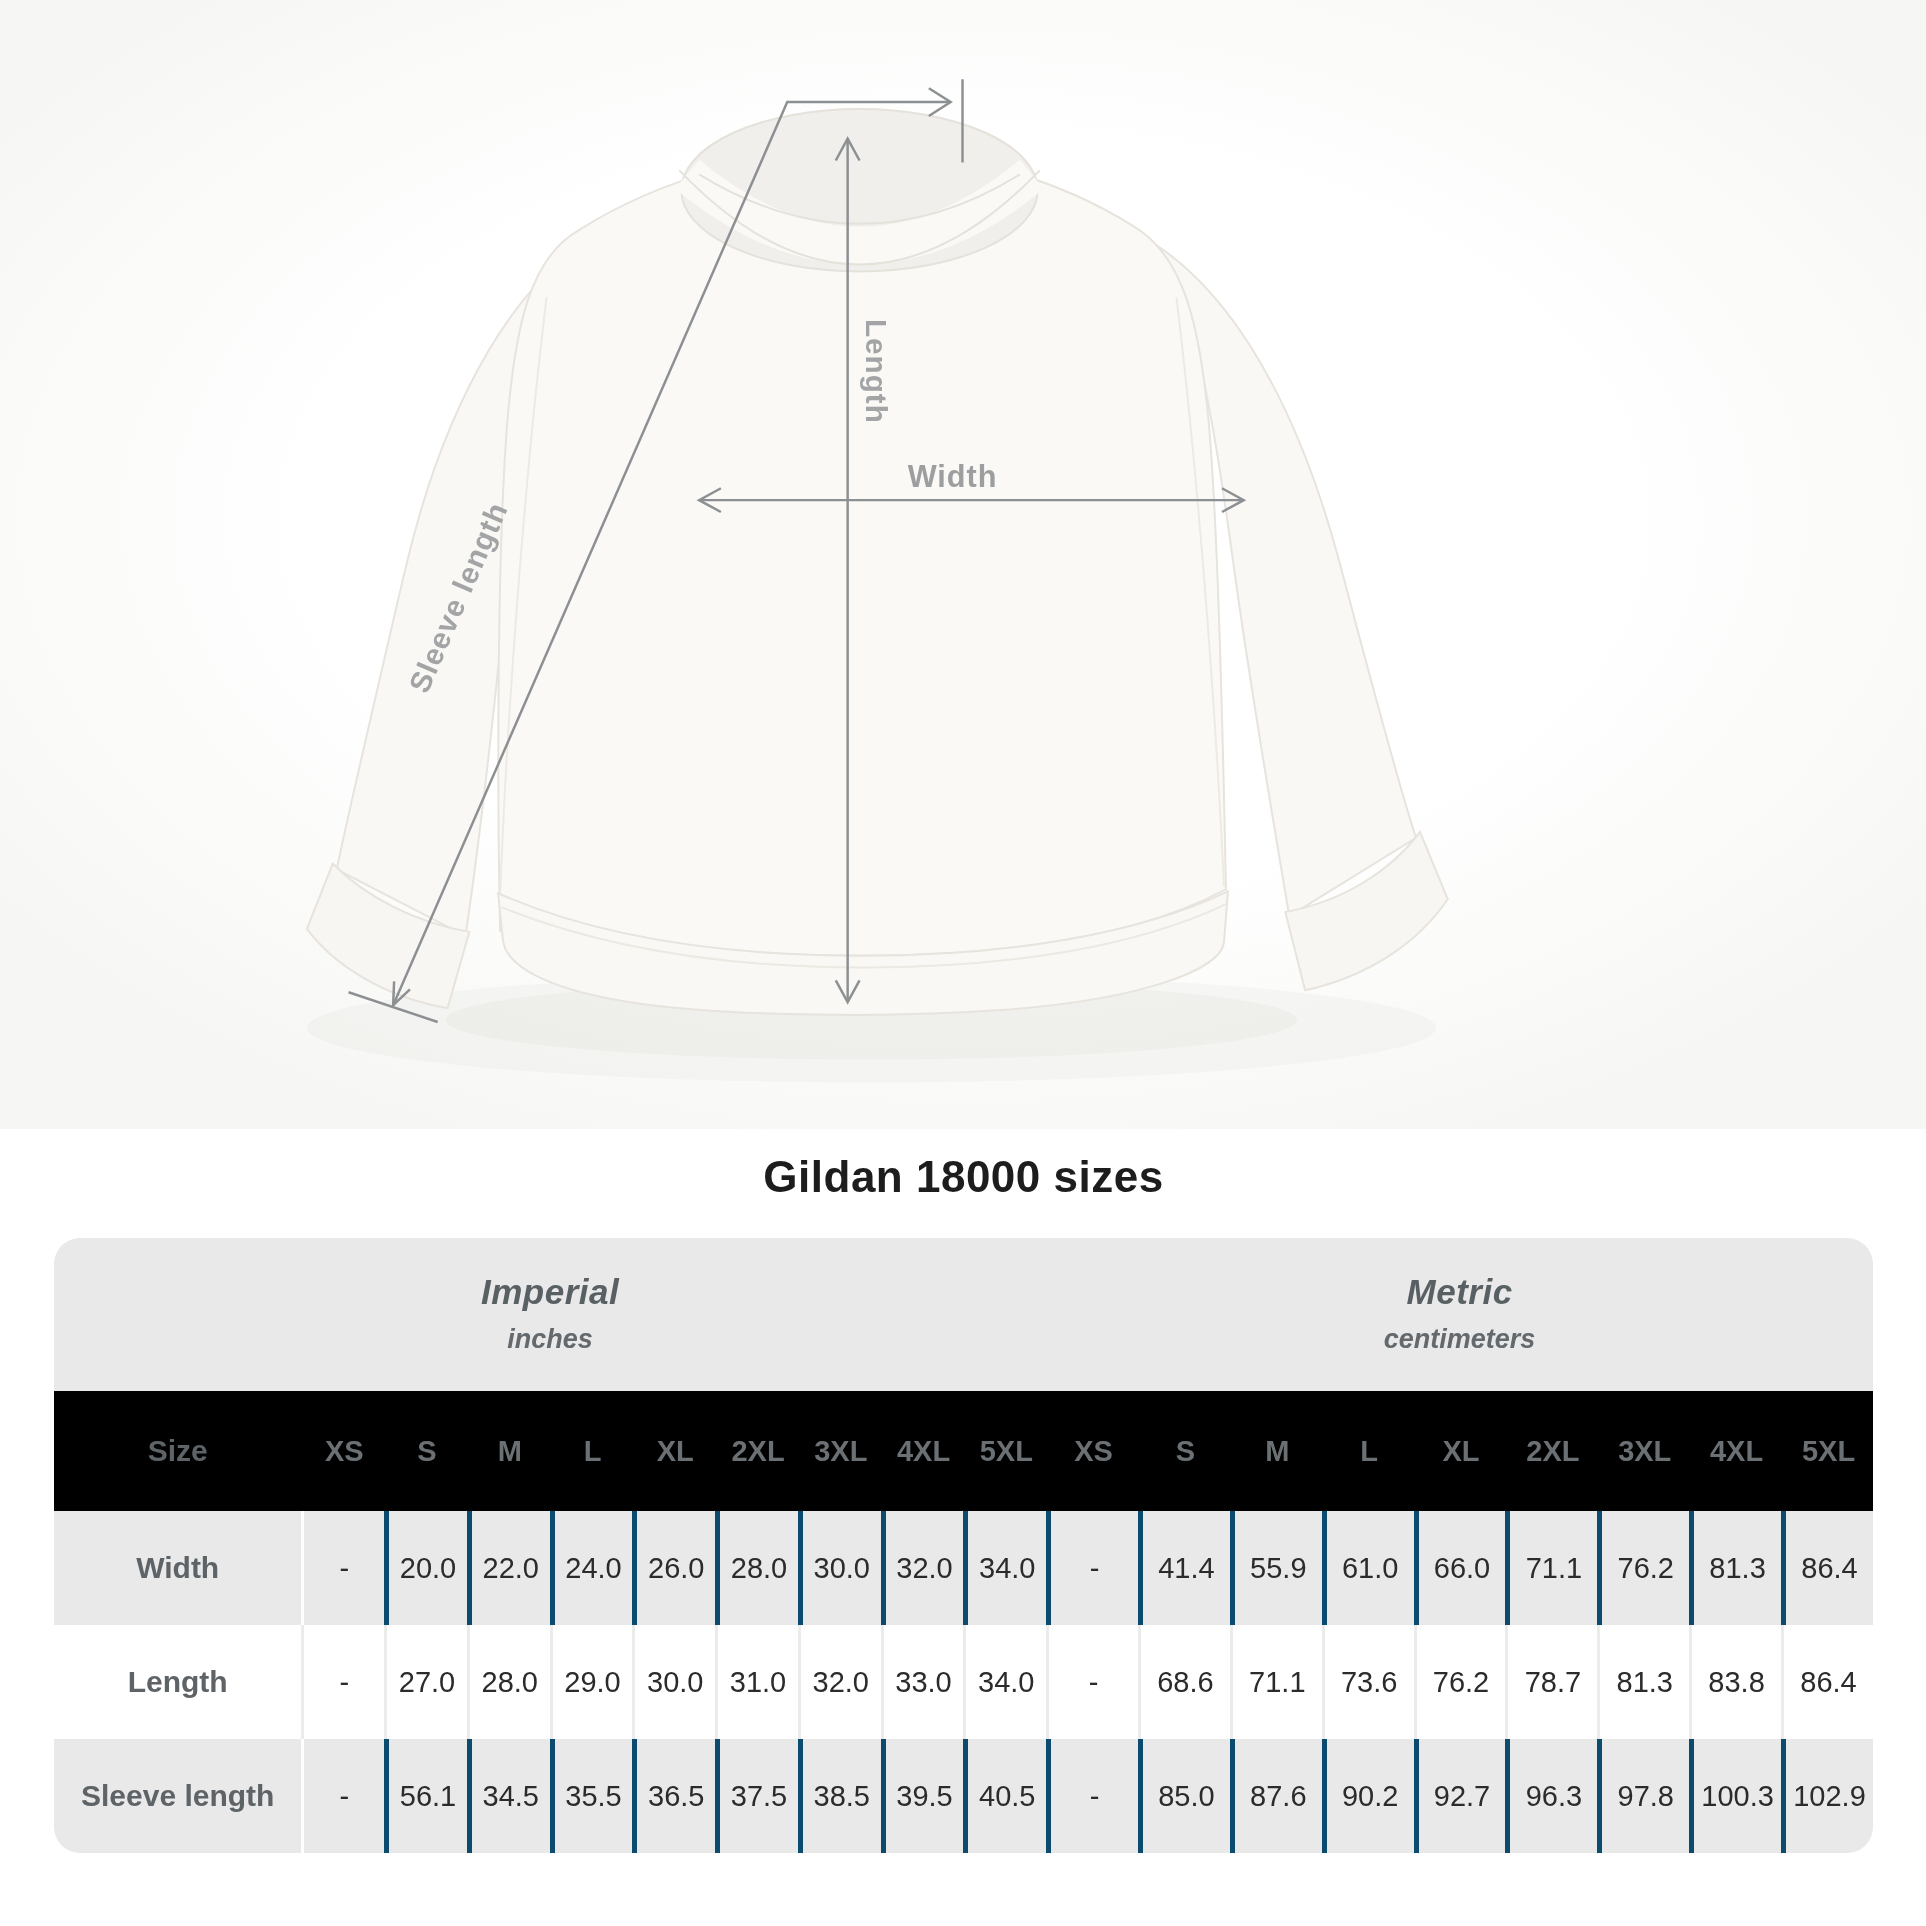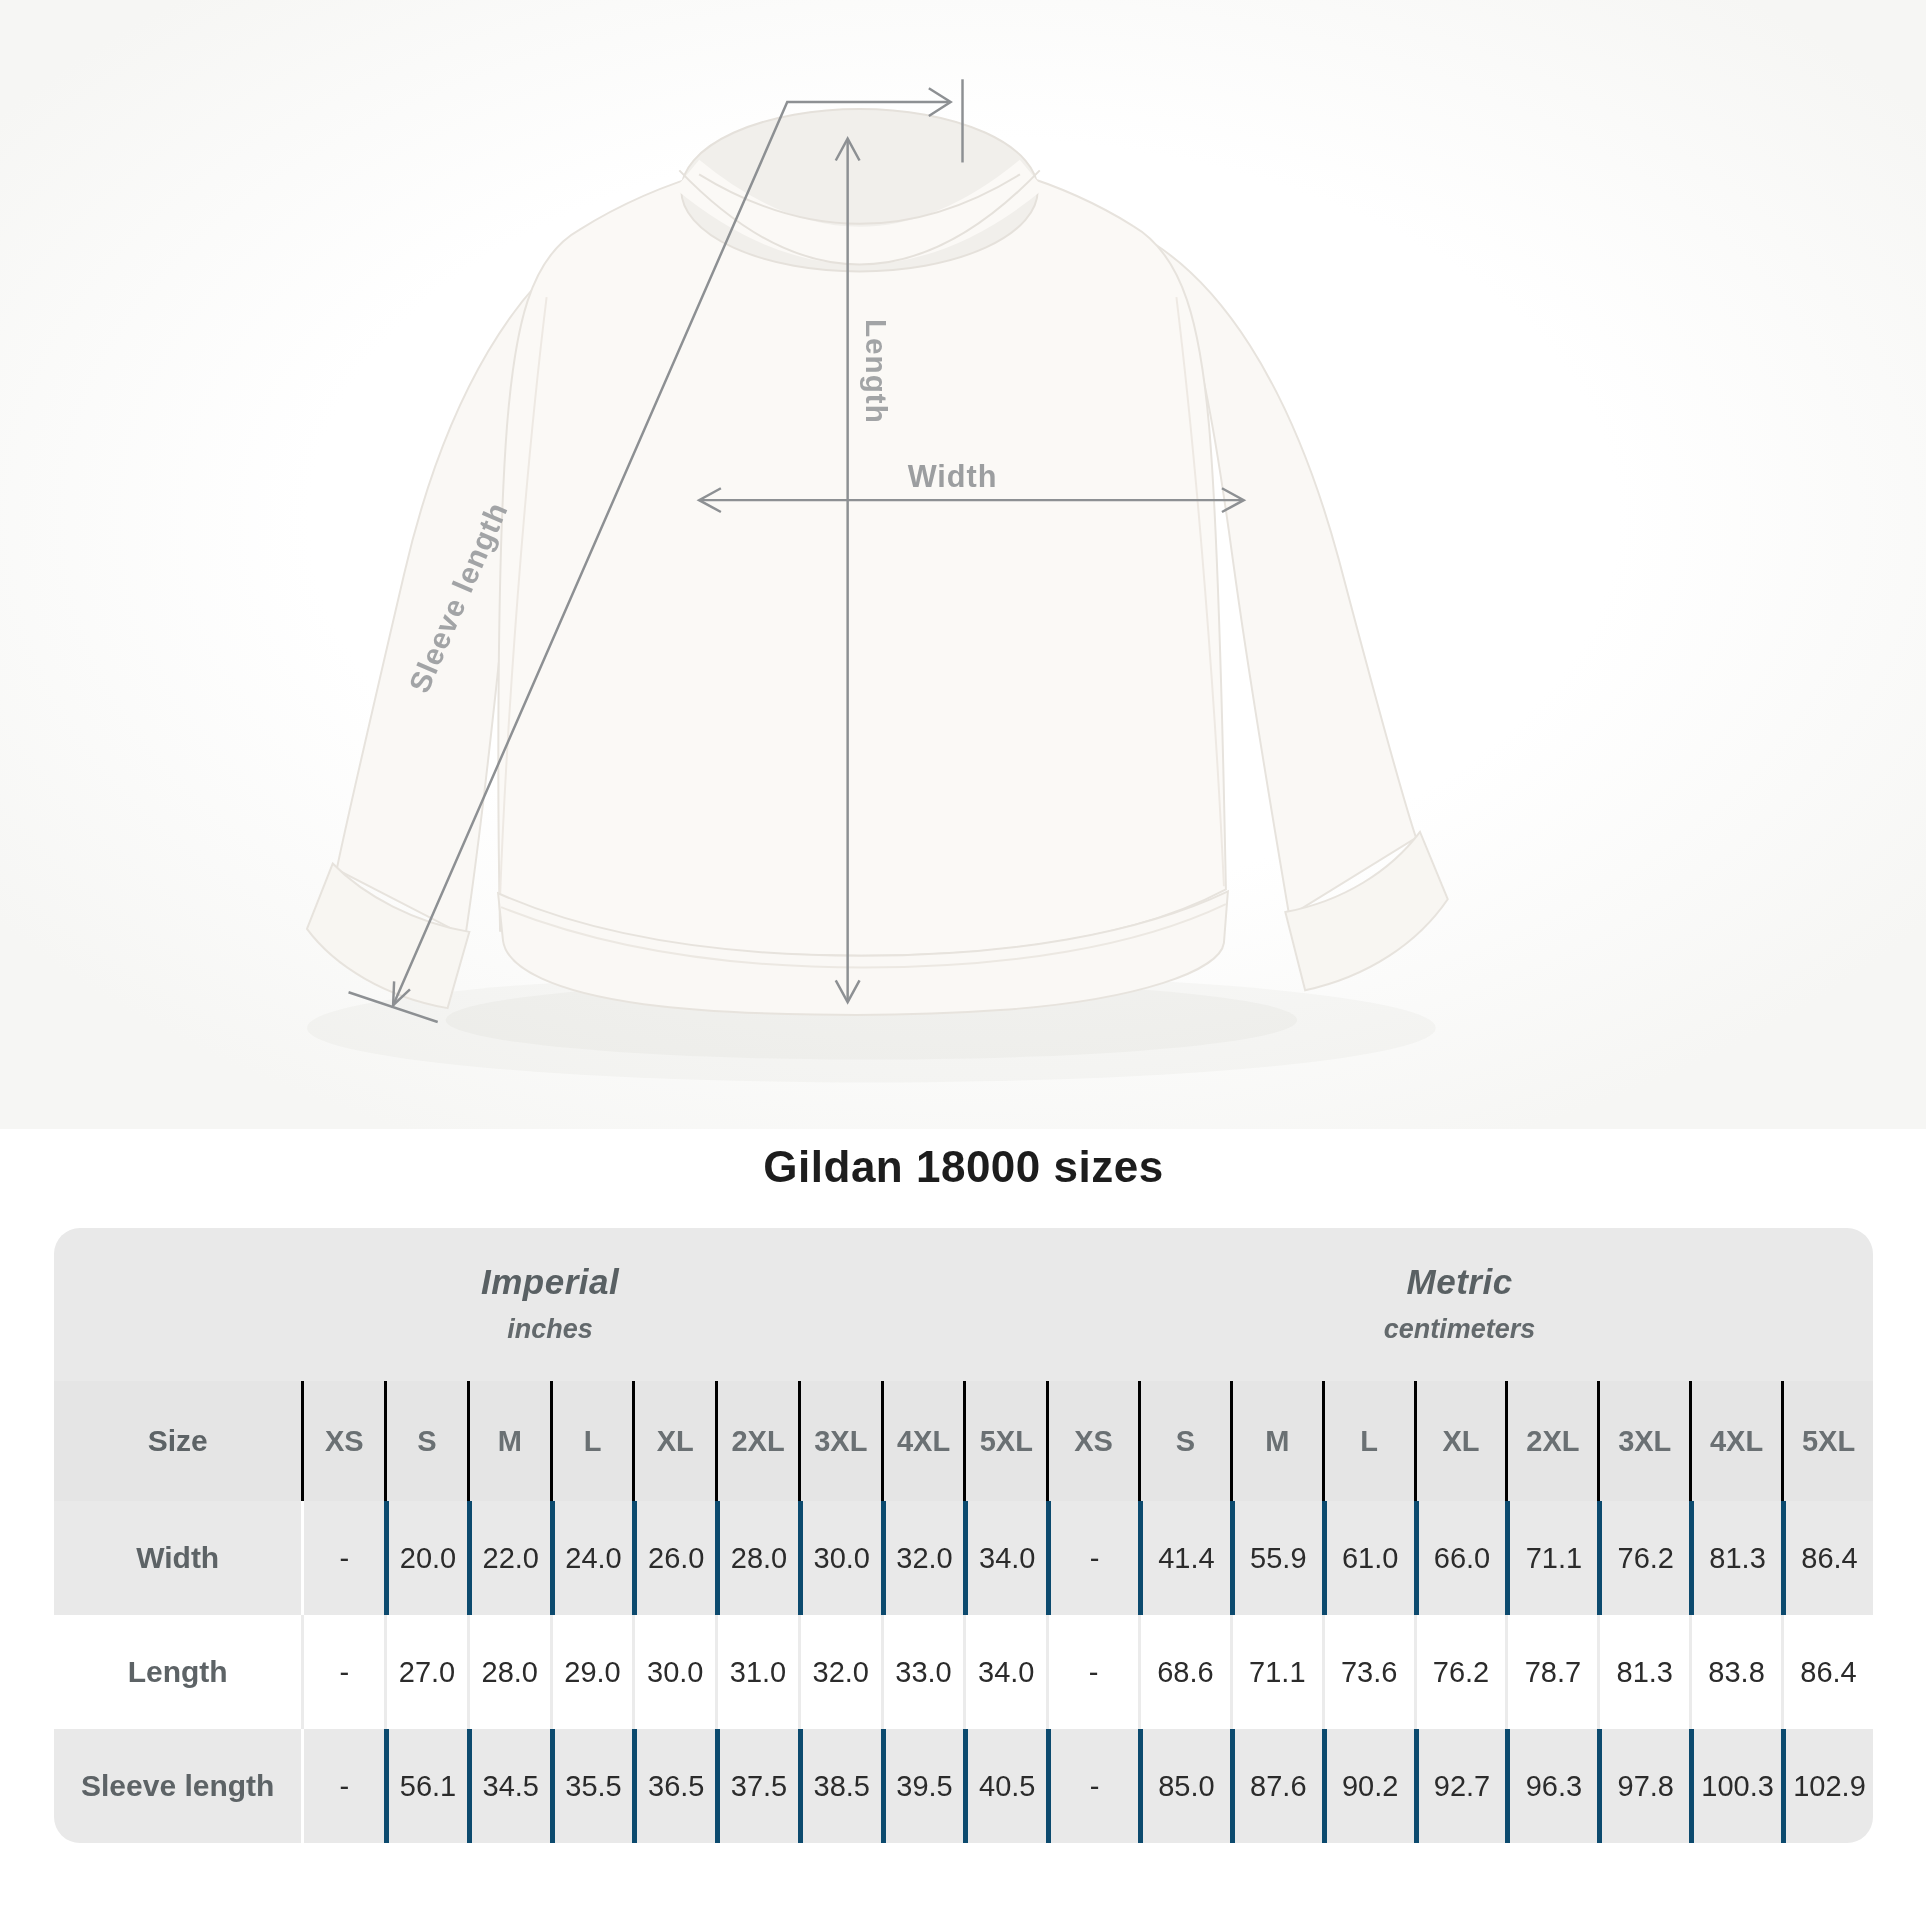--- a/index.html
+++ b/index.html
@@ -5,34 +5,34 @@
   html,body{margin:0;padding:0;background:#ffffff;width:1927px;height:1927px;overflow:hidden;
             font-family:"Liberation Sans",sans-serif;-webkit-font-smoothing:antialiased;}
   .page{width:1927px;height:1927px;background:#ffffff;}
 
   
   .product-figure{width:1927px;height:1129px;margin:0;
                   background:radial-gradient(ellipse 1188px 693px at 50% 46%, #ffffff 55%, #f6f6f4 100%);}
   .product-figure svg{display:block;width:1927px;height:1129px;}
 
   
-  .heading{text-align:center;margin-top:13px;}
+  .heading{text-align:center;margin-top:23px;}
   .heading h1{margin:0;font-size:44px;font-weight:bold;color:#1d1d1d;letter-spacing:0.5px;}
   .heading p{margin:16px 59px 0;font-size:27px;font-style:italic;color:#4e4e4e;letter-spacing:0.2px;}
 
   
   .table-card{margin:36px 54px 0;border-radius:26px;overflow:hidden;}
   table.size-table{width:100%;border-collapse:separate;border-spacing:0;table-layout:fixed;}
   table.size-table th,table.size-table td{text-align:center;vertical-align:middle;}
 
   tr.band th{background:#e9e9e9;padding:34px 0 36px;}
   .g-label{font-size:35px;font-weight:bold;font-style:italic;color:#596063;letter-spacing:0.5px;}
   .g-unit{font-size:27px;font-style:italic;color:#63696c;margin-top:12px;}
 
-  tr.sizes th{background:#e5e5e5;padding:43px 0;font-size:29px;font-weight:bold;color:#6a7073;}
+  tr.sizes th{background:#000000;padding:43px 0;font-size:29px;font-weight:bold;color:#6a7073;}
   tr.sizes th.rowlab{font-size:30px;color:#5d6366;}
   tr.sizes th + th{border-left:3px solid #000000;}
 
   tbody th{font-size:30px;font-weight:bold;color:#5d6366;padding:40px 0;}
   tbody td{font-size:29px;color:#2b2b2b;padding:40px 0;}
   tr.alt th,tr.alt td{background:#e9e9e9;}
   tr.alt td,tr.alt th + td ~ td{border-left:5px solid #0c4a6e;}
   tr.alt td{border-left:3px solid #ffffff;}
   tr.plain th,tr.plain td{background:#ffffff;}
   tr.plain td{border-left:3px solid #ebebeb;}

